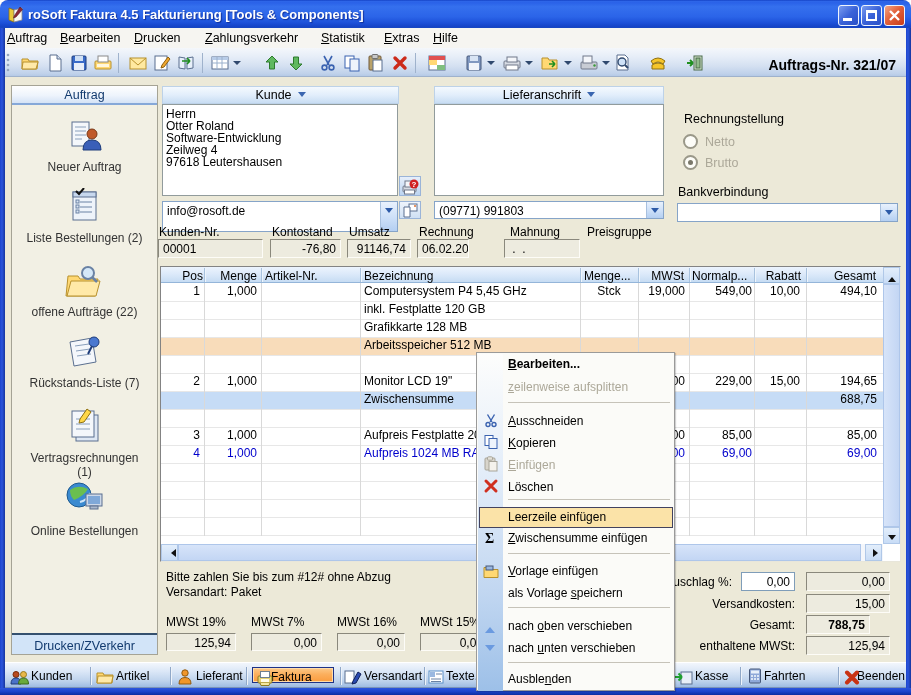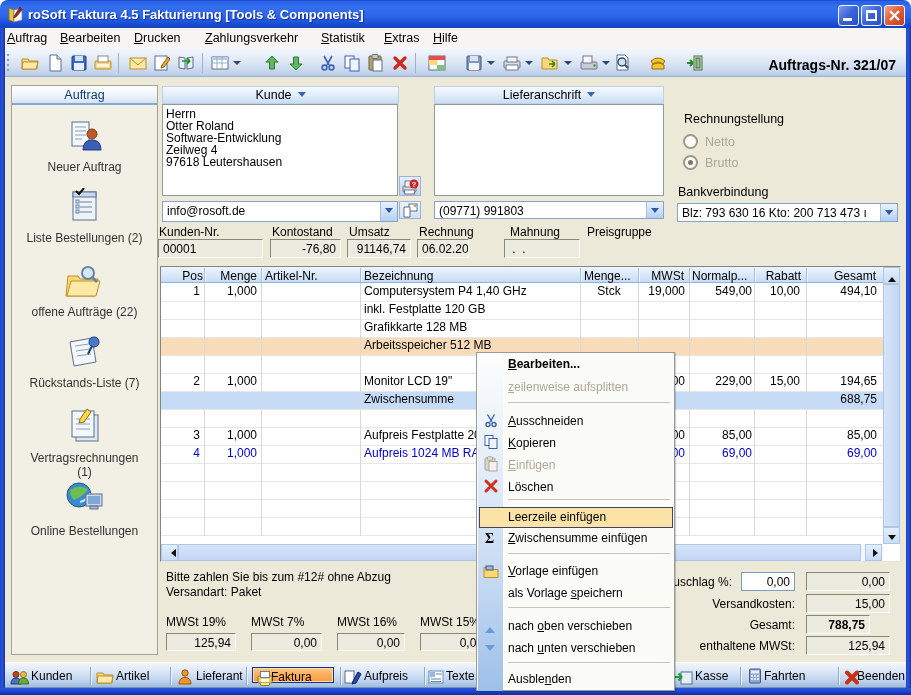--- a/index.html
+++ b/index.html
@@ -265,20 +265,21 @@
     <svg class="abs" style="left:685px;top:53px" width="20" height="20" viewBox="0 0 20 20">
       <rect x="9" y="3" width="8" height="14" fill="#d8e8d0" stroke="#4a6a4a"></rect>
       <path d="M2 10 L8 10 M8 10 L5 7 M8 10 L5 13" stroke="#1f8f1f" stroke-width="1.8" fill="none"></path>
       <rect x="11" y="5" width="4" height="10" fill="#8fba88" stroke="#4a6a4a"></rect>
     </svg>
   </div>
   <div id="anr">Auftrags-Nr. 321/07</div>
 
   <div id="sidebar">
     <div id="sbhead">Auftrag</div>
+    <div id="sbfoot">Drucken/ZVerkehr</div>
   </div>
   <div class="sblabel" style="left:11px;top:160px;width:147px">Neuer Auftrag</div>
   <div class="sblabel" style="left:11px;top:231px;width:147px">Liste Bestellungen (2)</div>
   <div class="sblabel" style="left:11px;top:305px;width:147px">offene Aufträge (22)</div>
   <div class="sblabel" style="left:11px;top:376px;width:147px">Rückstands-Liste (7)</div>
   <div class="sblabel" style="left:11px;top:451px;width:147px">Vertragsrechnungen<br>(1)</div>
   <div class="sblabel" style="left:11px;top:524px;width:147px">Online Bestellungen</div>
   <div id="sbicons">
 
     <svg class="abs" style="left:66px;top:120px" width="38" height="36" viewBox="0 0 38 36">
@@ -348,21 +349,21 @@
       <rect x="3" y="2" width="9" height="6" fill="#f4f6fa" stroke="#70788a"></rect>
       <rect x="2.5" y="11" width="10" height="4" fill="#fff" stroke="#70788a"></rect>
       <circle cx="12" cy="5" r="4.5" fill="#d02020"></circle>
       <text x="12" y="8" font-size="8" font-weight="bold" fill="#fff" text-anchor="middle">?</text>
     </svg>
   </div>
 
   <div class="ghead" style="left:434px;top:86px;width:230px">Lieferanschrift<span class="dn"></span></div>
   <div class="tarea" style="left:434px;top:104px;width:230px;height:92px"></div>
 
-  <div class="combo" style="left:162px;top:201px;width:236px;height:21px">
+  <div class="combo" style="left:162px;top:201px;width:236px;height:31px">
       <span class="txt">info@rosoft.de</span>
       <span class="btn">
         <i></i>
       </span>
     </div>
   <div class="abs" style="left:399px;top:201px;width:22px;height:18px;background:linear-gradient(180deg,#eef4fc,#cfe0f4);border:1px solid #9ab4d8">
     <svg class="abs" style="left:3px;top:1px" width="15" height="15" viewBox="0 0 15 15">
       <rect x="6" y="1" width="8" height="7" fill="#fff" stroke="#5a6f8f"></rect>
       <circle cx="12" cy="3" r="1" fill="#e07030"></circle>
       <path d="M1 4 L7 4 L7 14 L1 14 Z" fill="#fff" stroke="#5a6f8f"></path>
@@ -376,21 +377,20 @@
     </div>
 
   <div class="lbl" style="left:684px;top:112px;font-size:12.5px">Rechnungstellung</div>
   <div class="abs" style="left:683px;top:134px;width:15px;height:15px;border:2px solid #9a9889;border-radius:50%;background:#fdfdf8"></div>
   <div class="lbl gray" style="left:705px;top:135px;font-size:12.5px">Netto</div>
   <div class="abs" style="left:683px;top:155px;width:15px;height:15px;border:2px solid #9a9889;border-radius:50%;background:#fdfdf8"></div>
   <div class="abs" style="left:688px;top:160px;width:5px;height:5px;background:#7a786a;border-radius:50%"></div>
   <div class="lbl gray" style="left:705px;top:156px;font-size:12.5px">Brutto</div>
   <div class="lbl" style="left:678px;top:185px;font-size:12.5px">Bankverbindung</div>
   <div class="combo" style="left:677px;top:203px;width:221px;height:19px">
-      <span class="txt">Blz: 793 630 16 Kto: 200 713 473 ı</span>
       <span class="btn">
         <i></i>
       </span>
     </div>
 
   <div class="lbl" style="left:159px;top:225px">Kunden-Nr.</div>
   <div class="lbl" style="left:272px;top:225px">Kontostand</div>
   <div class="lbl" style="left:349px;top:225px">Umsatz</div>
   <div class="lbl" style="left:419px;top:225px">Rechnung</div>
   <div class="lbl" style="left:510px;top:225px">Mahnung</div>
@@ -446,21 +446,21 @@
       <div class="gvl" style="left:199px"></div>
         <div class="gvl" style="left:419px"></div>
       <div class="gvl" style="left:477px"></div>
         <div class="gvl" style="left:528px"></div>
       <div class="gvl" style="left:593px"></div>
         <div class="gvl" style="left:645px"></div>
 
       <div class="grow" style="top:16px">
         <span class="r" style="left:1px;width:38px">1</span>
         <span class="r" style="left:48px;width:48px">1,000</span>
-        <span style="left:203px">Computersystem P4 1,40 GHz</span>
+        <span style="left:203px">Computersystem P4 5,45 GHz</span>
         <span style="left:419px;width:58px;text-align:center">Stck</span>
         <span class="r" style="left:478px;width:46px">19,000</span>
         <span class="r" style="left:531px;width:60px">549,00</span>
         <span class="r" style="left:595px;width:44px">10,00</span>
         <span class="r" style="left:655px;width:61px">494,10</span>
       </div>
       <div class="grow" style="top:34px">
           <span style="left:203px">inkl. Festplatte 120 GB</span>
         </div>
       <div class="grow" style="top:52px">
@@ -540,21 +540,21 @@
   <div class="sunk r" style="left:806px;top:594px;width:84px;height:19px">15,00</div>
   <div class="lbl r" style="left:695px;top:618px;width:100px">Gesamt:</div>
   <div class="sunk r" style="left:806px;top:615px;width:64px;height:19px;font-weight:bold">788,75</div>
   <div class="lbl r" style="left:695px;top:639px;width:100px">enthaltene MWSt:</div>
   <div class="sunk r" style="left:806px;top:636px;width:84px;height:19px">125,94</div>
 
   <div id="bbar">
     <span class="bitem" style="left:26px">Kunden</span>
     <span class="bitem" style="left:111px">Artikel</span>
     <span class="bitem" style="left:191px">Lieferant</span>
-    <span class="bitem" style="left:359px">Aufpreis</span>
+    <span class="bitem" style="left:359px">Versandart</span>
     <span class="bitem" style="left:441px">Texte...</span>
     <span class="bitem" style="left:690px">Kasse</span>
     <span class="bitem" style="left:759px">Fahrten</span>
     <span class="bitem" style="left:852px">Beenden</span>
     <div id="fakbtn">
         <span class="bitem" style="left:18px;top:2px">Faktura</span>
       </div>
   </div>
   <div id="bbicons">
 

